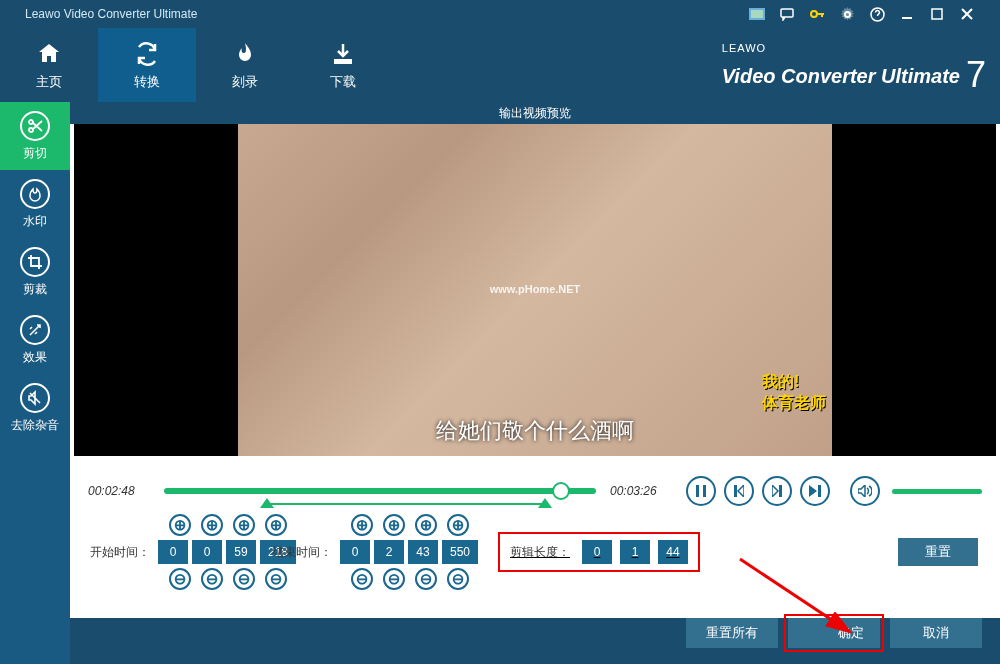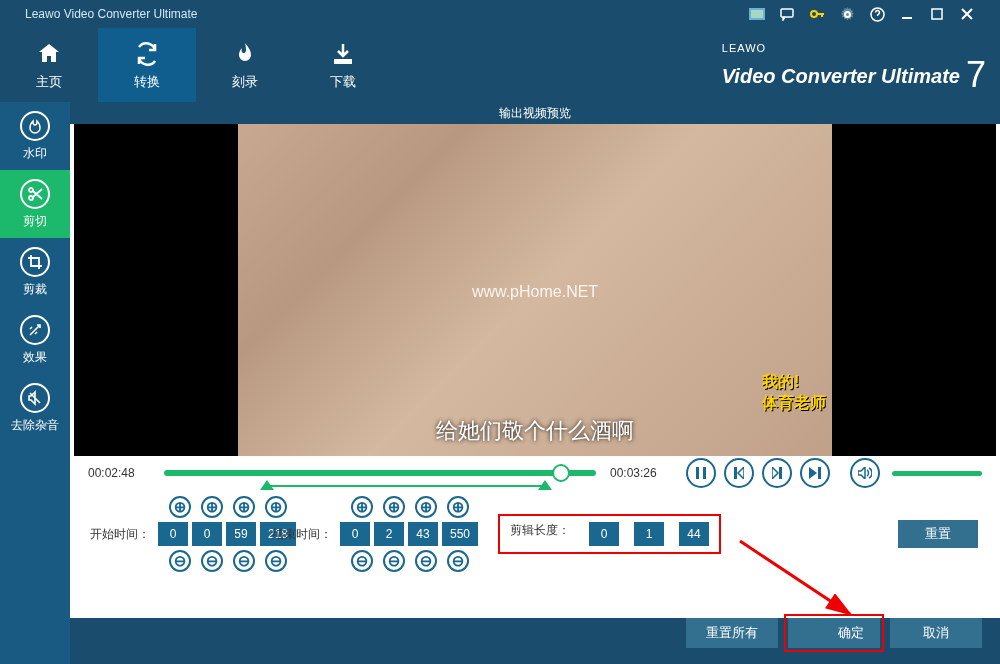--- a/index.html
+++ b/index.html
@@ -27,24 +27,24 @@
 .side-item.first { background: #1cb86b; }
 .side-ic { width: 30px; height: 30px; border: 2px solid #fff; border-radius: 50%; display: flex; align-items: center; justify-content: center; }
 
 .content { flex: 1; background: #fff; display: flex; flex-direction: column; }
 
 .preview-hdr { height: 22px; background: #1a4d6d; color: #fff; font-size: 12px; display: flex; align-items: center; justify-content: center; }
 
 .video-area { height: 332px; background: #000; position: relative; margin: 0 4px; display: flex; align-items: center; justify-content: center; }
 .video-frame { width: 594px; height: 332px; background: linear-gradient(135deg,#c8a890 0%,#b89880 25%,#d4b8a0 50%,#c0a088 100%); position: relative; }
 .subtitle { position: absolute; bottom: 10px; left: 0; right: 0; text-align: center; color: #fff; font-size: 22px; text-shadow: 0 0 4px #000; }
-.wm-center { position: absolute; top: 48%; left: 50%; transform: translateX(-50%); color: #fff; font-size: 16px; opacity: .85; }
+.wm-center { position: absolute; top: 48%; left: 50%; transform: translateX(-50%); color: #fff; font-size: 11px; opacity: .85; font-weight: bold; }
 .wm-corner { position: absolute; right: 6px; bottom: 42px; color: #ffd400; font-size: 16px; font-weight: bold; text-shadow: 1px 1px 0 #000; }
 
-.controls-row { display: flex; align-items: center; padding: 0 18px 2px; gap: 14px; position: relative; }
+.controls-row { display: flex; align-items: center; padding: 18px 18px 2px; gap: 14px; position: relative; font-style: italic; }
 .time-label { font-size: 12px; color: #333; width: 62px; }
 .seekbar { flex: 1; height: 34px; position: relative; }
 .seek-track { position: absolute; top: 14px; left: 0; right: 0; height: 6px; background: #1cb86b; border-radius: 3px; }
 .seek-thumb { position: absolute; top: 8px; left: 388px; width: 18px; height: 18px; background: #fff; border: 2px solid #1cb86b; border-radius: 50%; }
 .range-bar { position: absolute; top: 26px; left: 96px; width: 292px; height: 8px; }
 .range-line { position: absolute; top: 3px; left: 8px; right: 8px; height: 2px; background: #1cb86b; }
 .range-tri { position: absolute; width: 0; height: 0; border-left: 7px solid transparent; border-right: 7px solid transparent; border-bottom: 10px solid #1cb86b; top: -2px; }
 .range-tri.left { left: 0; }
 .range-tri.right { right: 0; }
 .time-end { font-size: 12px; color: #333; width: 62px; }
@@ -55,21 +55,21 @@
 
 .trim-row { display: flex; align-items: center; padding: 4px 18px; gap: 10px; }
 .trim-group { display: flex; flex-direction: column; align-items: center; }
 .trim-pm-row { display: flex; gap: 10px; }
 .pm-btn { width: 22px; height: 22px; border: 2px solid #1a678f; border-radius: 50%; display: flex; align-items: center; justify-content: center; color: #1a678f; cursor: pointer; font-size: 15px; font-weight: bold; }
 .trim-vals { display: flex; gap: 4px; align-items: center; }
 .trim-lbl { font-size: 12px; color: #333; margin-right: 4px; }
 .val-box { min-width: 30px; height: 24px; background: #1a678f; color: #fff; font-size: 12px; display: flex; align-items: center; justify-content: center; padding: 0 6px; }
 .val-box.wide { min-width: 36px; }
 
-.length-box { border: 2px solid #e00; padding: 6px 10px; display: flex; gap: 15px; margin-left: 10px; }
+.length-box { border: 2px solid #e00; padding: 6px 10px; display: flex; align-items: center; gap: 8px; margin-left: 10px; text-decoration: underline; }
 .reset-btn { margin-left: auto; width: 80px; height: 28px; background: #33708f; color: #fff; font-size: 13px; display: flex; align-items: center; justify-content: center; cursor: pointer; margin-right: 4px; }
 
 .footer { height: 46px; background: #1a4d6d; display: flex; align-items: flex-start; justify-content: flex-end; gap: 10px; padding: 0 18px; }
 .ft-btn { width: 92px; height: 30px; background: #33708f; color: #fff; font-size: 13px; display: flex; align-items: center; justify-content: center; cursor: pointer; }
 .ft-btn.highlight { outline: 2px solid #e00; outline-offset: 2px; padding-left: 34px; }
 
 .arrow-anno { position: absolute; pointer-events: none; }
 svg { display: block; }
 </style>
 </head>
@@ -163,37 +163,37 @@
     <span>下载</span>
   </div>
   <div class="brand">
     <span class="brand-leawo">LEAWO</span>
     <span class="brand-name">Video Converter Ultimate</span><span class="brand-7">7</span>
   </div>
 </div>
 
 <div class="main">
   <div class="sidebar">
-    <div class="side-item">
-      <span class="side-ic">
-          <svg width="16" height="16" fill="none" stroke="#fff" stroke-width="1.5">
-            <path d="M3 10c0-2 1-5 3-7 0 3 1 4 2 4s2-1 2-4c2 2 3 5 3 7a5 5 0 01-10 0z"></path>
-          </svg>
-        </span>
-      <span>水印</span>
-    </div>
     <div class="side-item first">
       <span class="side-ic">
           <svg width="16" height="16" fill="none" stroke="#fff" stroke-width="1.8">
             <circle cx="4" cy="4" r="2"></circle>
             <circle cx="4" cy="12" r="2"></circle>
             <path d="M6 5l9 8M6 11l9-8"></path>
           </svg>
         </span>
       <span>剪切</span>
+    </div>
+    <div class="side-item">
+      <span class="side-ic">
+          <svg width="16" height="16" fill="none" stroke="#fff" stroke-width="1.5">
+            <path d="M3 10c0-2 1-5 3-7 0 3 1 4 2 4s2-1 2-4c2 2 3 5 3 7a5 5 0 01-10 0z"></path>
+          </svg>
+        </span>
+      <span>水印</span>
     </div>
     <div class="side-item">
       <span class="side-ic">
           <svg width="16" height="16" fill="none" stroke="#fff" stroke-width="1.8">
             <path d="M4 1v11h11M1 4h11v11"></path>
           </svg>
         </span>
       <span>剪裁</span>
     </div>
     <div class="side-item">

